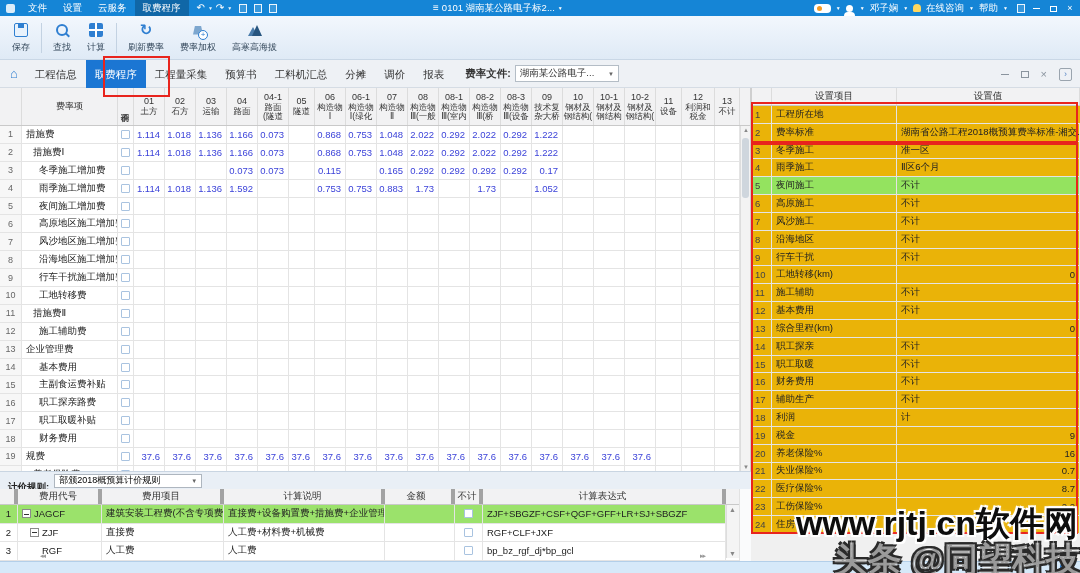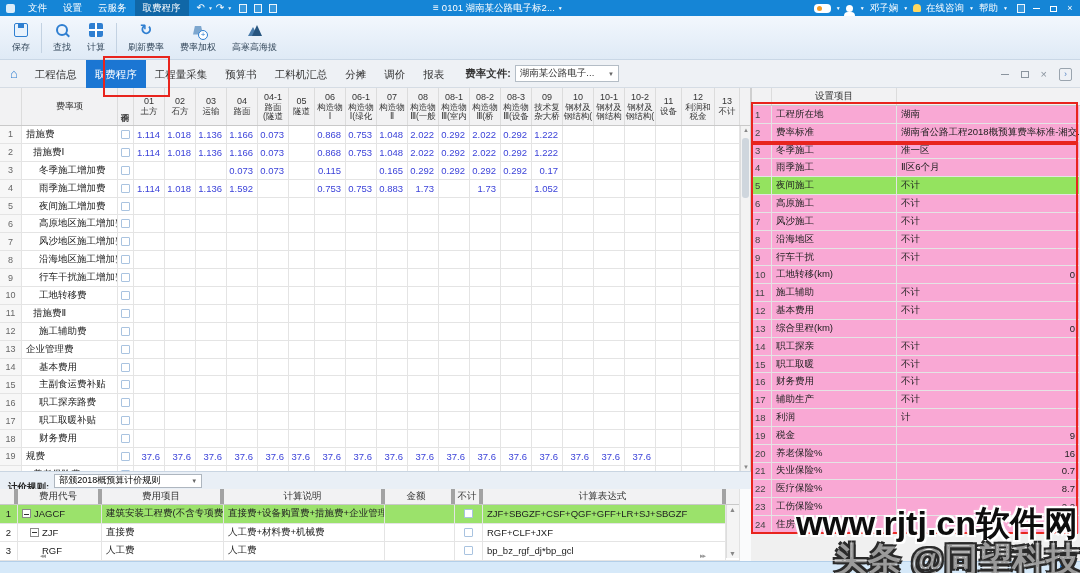--- a/index.html
+++ b/index.html
@@ -72,21 +72,21 @@
   .c.namec{width:96px;color:#222;}
   .ind0{padding-left:4px;}.ind1{padding-left:11px;}.ind2{padding-left:17px;}
   .c.chkc{width:16px;justify-content:center;}
   .cbx{width:9px;height:9px;border:1px solid #a9c3e0;background:#fff;border-radius:1px;display:inline-block;}
   .c.valc{justify-content:flex-end;padding-right:4px;color:var(--value_blue,#3c43d9);}
   .lt-scroll{position:absolute;right:0;top:38px;width:10px;height:345px;background:#f3f3f3;border-left:1px solid #ddd;font-size:6px;color:#888;text-align:center;}
   .lt-scroll .thumb{position:absolute;left:1px;top:12px;width:7px;height:60px;background:#cfd6dd;border-radius:3px;}
   .sarr{position:absolute;left:0;width:10px;}
 
   
-  .settings-panel{position:absolute;left:751px;top:88px;width:329px;height:446px;background:#f9a8d4;border-left:1px solid #cfcfcf;font-size:9.5px;}
+  .settings-panel{position:absolute;left:751px;top:88px;width:329px;height:446px;background:#eab308;border-left:1px solid #cfcfcf;font-size:9.5px;}
   .rp-header{display:flex;height:18px;background:#f2f2f3;border-bottom:1px solid #c9c9c9;color:#333;}
   .rp-header div{display:flex;align-items:center;justify-content:center;border-right:1px solid #dcdcdc;}
   .rp-h-num{width:20px;}
   .rp-h-item{width:125px;}
   .rp-h-val{flex:1;}
   .rp-body{height:428px;overflow:hidden;}
   .rprow{display:flex;height:17.83px;border-bottom:1px solid #e4e4e4;}
   .rprow div{display:flex;align-items:center;overflow:hidden;white-space:nowrap;border-right:1px solid #e4e4e4;}
   .rp-num{width:20px;justify-content:flex-start;padding-left:3px;color:#444;}
   .rp-item{width:125px;padding-left:4px;color:#222;}
@@ -887,26 +887,26 @@
       <span class="sarr" style="top:1px;">▲</span>
       <span class="thumb"></span>
       <span class="sarr" style="bottom:1px;">▼</span>
     </div>
   </div>
 
   <div class="settings-panel">
     <div class="rp-header">
       <div class="rp-h-num"></div>
       <div class="rp-h-item">设置项目</div>
+      <div class="rp-h-val">设置值</div>
     </div>
     <div class="rp-body" id="rp-body">
         <div class="rprow">
           <div class="rp-num">1</div>
           <div class="rp-item">工程所在地</div>
-          <div class="rp-val">湖南</div>
         </div>
         <div class="rprow">
           <div class="rp-num">2</div>
           <div class="rp-item">费率标准</div>
           <div class="rp-val">湖南省公路工程2018概预算费率标准-湘交...</div>
         </div>
         <div class="rprow">
           <div class="rp-num">3</div>
           <div class="rp-item">冬季施工</div>
           <div class="rp-val">准一区</div>

